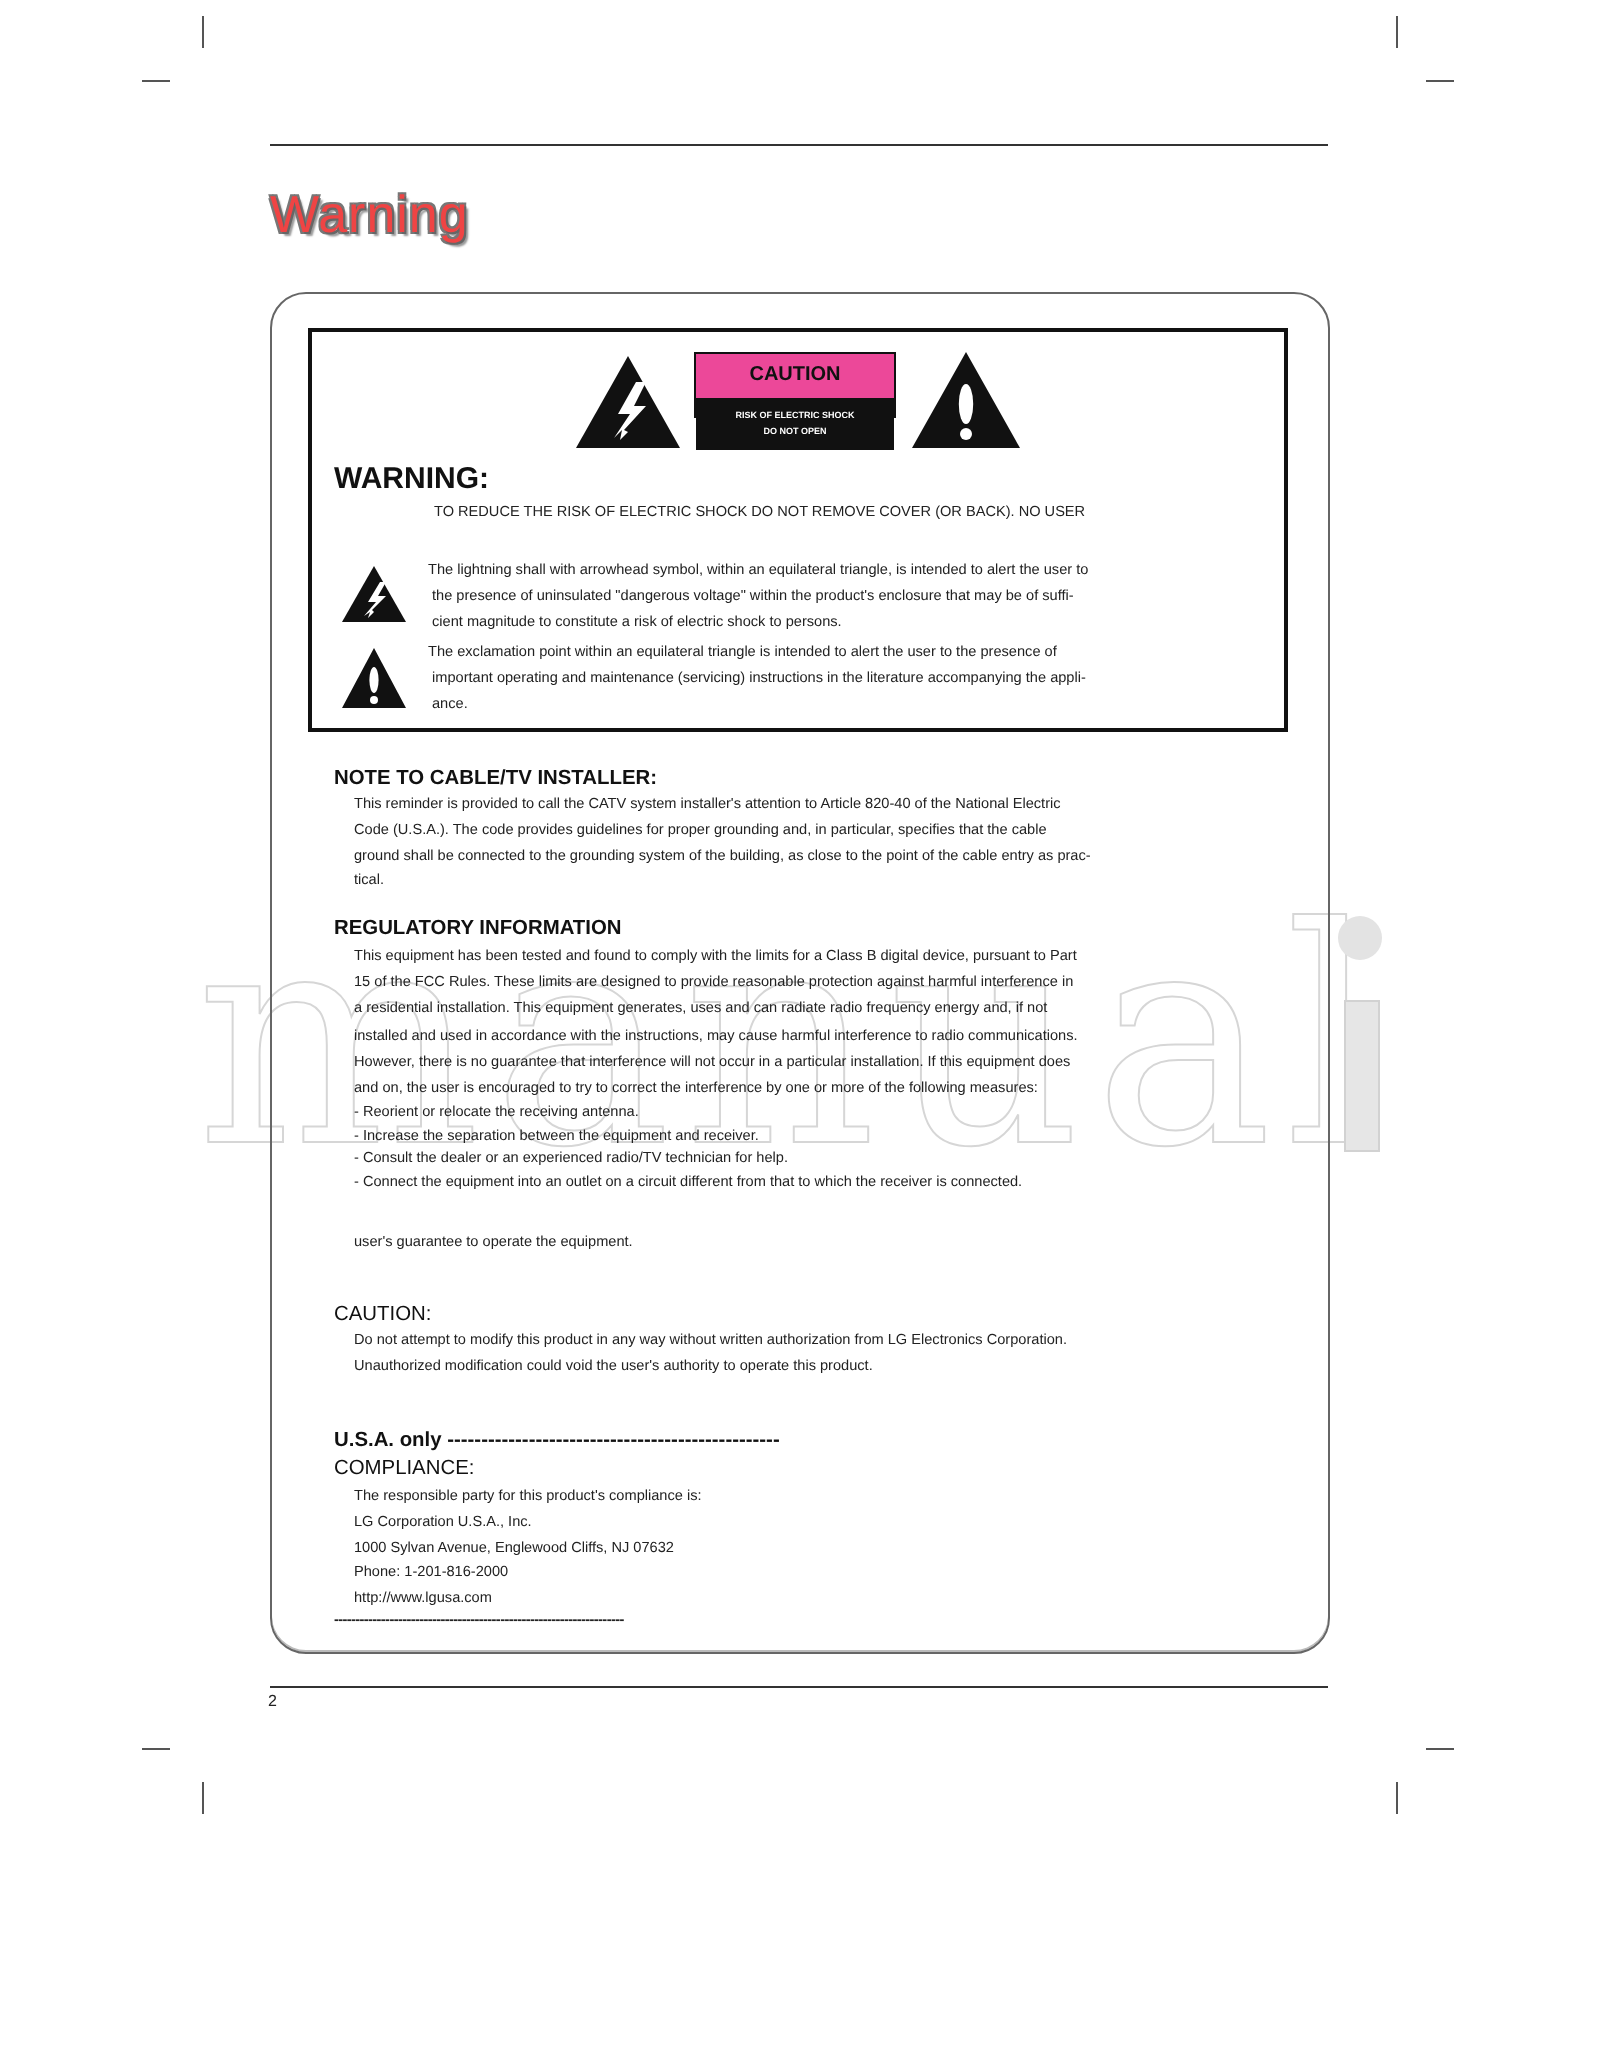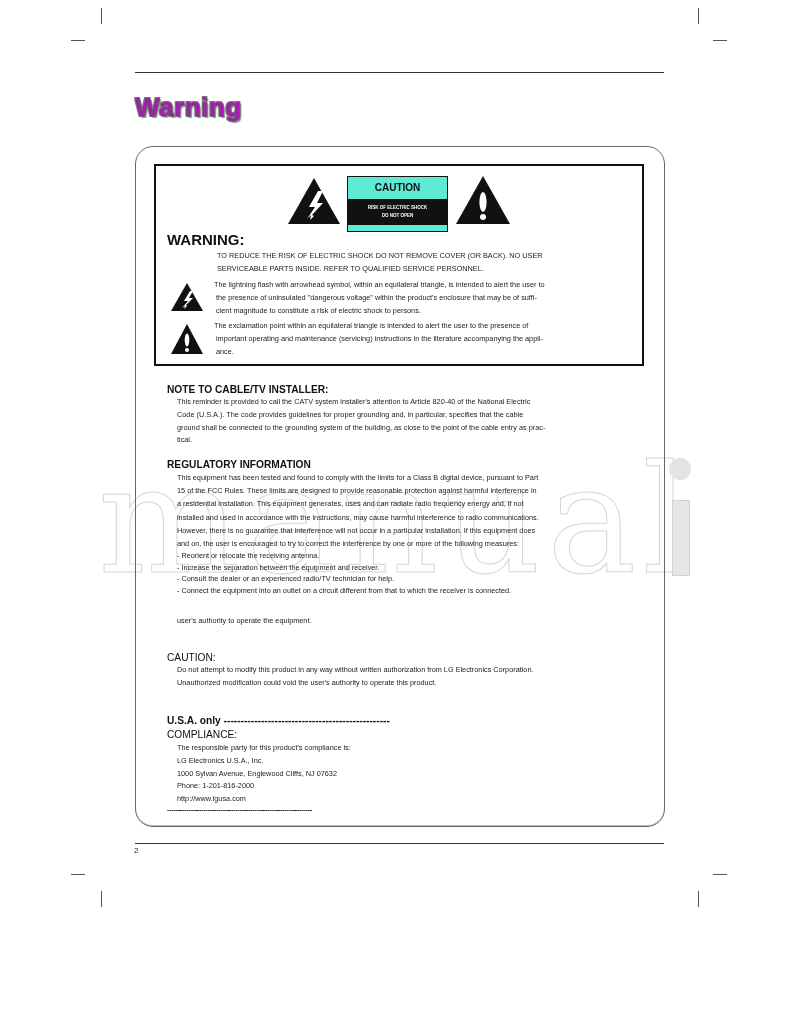--- a/index.html
+++ b/index.html
@@ -7,39 +7,39 @@
   body { position: relative; font-family: "Liberation Sans", sans-serif; color: #111; }
 
   .crop { position: absolute; background: #555; }
   .crop.v { width: 1px; height: 16px; }
   .crop.h { width: 14px; height: 1px; }
 
   .rule { position: absolute; left: 135px; width: 529px; height: 1px; background: #333; }
 
   .page-title {
     position: absolute; left: 135px; top: 92px;
-    font-size: 26px; font-weight: bold; color: #a21caf; letter-spacing: 0.5px;
+    font-size: 26px; font-weight: normal; color: #ef4444; letter-spacing: 0.5px;
     text-shadow: 1px 1px 0 #666, -1px -1px 0 #777, 1px -1px 0 #777, -1px 1px 0 #777, 2px 2px 1px #999;
   }
 
   .panel {
     position: absolute; left: 135px; top: 146px; width: 530px; height: 681px;
     border: 1px solid #666; border-radius: 18px;
     box-shadow: 0 -1px 0 #bbb inset;
   }
 
   .warn-box {
     position: absolute; left: 154px; top: 164px; width: 490px; height: 202px;
     border: 2px solid #111;
   }
 
   .tri { position: absolute; }
   .caution-label {
-    position: absolute; left: 347px; top: 176px; width: 101px; height: 56px;
-    border: 1.5px solid #111; background: #5eead4;
+    position: absolute; left: 347px; top: 176px; width: 101px; height: 33px;
+    border: 1.5px solid #111; background: #ec4899;
   }
   .caution-label .top {
     height: 22px; font-size: 10px; font-weight: bold; text-align: center; line-height: 22px;
   }
   .caution-label .bot {
     height: 26px; background: #111; color: #fff; font-size: 4.5px; font-weight: bold;
     text-align: center; padding-top: 5px; line-height: 8px;
   }
 
   .h-warning { position: absolute; left: 167px; top: 231px; font-size: 15px; font-weight: bold; }
@@ -97,29 +97,28 @@
 
 <svg class="tri" style="left:455px;top:175px" width="56" height="50" viewBox="0 0 56 50">
   <polygon points="28,1 55,49 1,49" fill="#111"></polygon>
   <ellipse cx="28" cy="27" rx="3.6" ry="10" fill="#fff"></ellipse>
   <circle cx="28" cy="42" r="3" fill="#fff"></circle>
 </svg>
 
 <div class="h-warning">WARNING:</div>
 <div class="t caps" style="left:217px;top:250px">
   <div>TO REDUCE THE RISK OF ELECTRIC SHOCK DO NOT REMOVE COVER (OR BACK). NO USER</div>
-  <div>SERVICEABLE PARTS INSIDE. REFER TO QUALIFIED SERVICE PERSONNEL.</div>
 </div>
 
 <svg class="tri" style="left:170px;top:282px" width="34" height="30" viewBox="0 0 34 30">
   <polygon points="17,1 33,29 1,29" fill="#111"></polygon>
   <polygon points="20,9 14,19 18,19 12,26 15,24 14,27 17,24 16,23 23,16 19,16 23,9" fill="#fff"></polygon>
 </svg>
 <div class="t" style="left:214px;top:279px">
-  <div>The lightning flash with arrowhead symbol, within an equilateral triangle, is intended to alert the user to</div>
+  <div>The lightning shall with arrowhead symbol, within an equilateral triangle, is intended to alert the user to</div>
   <div style="padding-left:2px">the presence of uninsulated "dangerous voltage" within the product's enclosure that may be of suffi-</div>
   <div style="padding-left:2px">cient magnitude to constitute a risk of electric shock to persons.</div>
 </div>
 
 <svg class="tri" style="left:170px;top:323px" width="34" height="32" viewBox="0 0 34 32">
   <polygon points="17,1 33,31 1,31" fill="#111"></polygon>
   <ellipse cx="17" cy="17" rx="2.3" ry="6.5" fill="#fff"></ellipse>
   <circle cx="17" cy="27" r="2" fill="#fff"></circle>
 </svg>
 <div class="t" style="left:214px;top:320px">
@@ -143,34 +142,34 @@
   <div>a residential installation. This equipment generates, uses and can radiate radio frequency energy and, if not</div>
   <div>installed and used in accordance with the instructions, may cause harmful interference to radio communications.</div>
   <div>However, there is no guarantee that interference will not occur in a particular installation. If this equipment does</div>
   <div>and on, the user is encouraged to try to correct the interference by one or more of the following measures:</div>
   <div style="line-height:11.5px">- Reorient or relocate the receiving antenna.</div>
   <div style="line-height:11.5px">- Increase the separation between the equipment and receiver.</div>
   <div style="line-height:11.5px">- Consult the dealer or an experienced radio/TV technician for help.</div>
   <div style="line-height:11.5px">- Connect the equipment into an outlet on a circuit different from that to which the receiver is connected.</div>
 </div>
 <div class="t" style="left:177px;top:615px">
-  <div>user's authority to operate the equipment.</div>
+  <div>user's guarantee to operate the equipment.</div>
 </div>
 
 <div class="h3" style="left:167px;top:652px">CAUTION:</div>
 <div class="t" style="left:177px;top:664px">
   <div>Do not attempt to modify this product in any way without written authorization from LG Electronics Corporation.</div>
   <div>Unauthorized modification could void the user's authority to operate this product.</div>
 </div>
 
 <div class="h2" style="left:167px;top:715px">U.S.A. only -------------------------------------------------</div>
 <div class="h3" style="left:167px;top:729px">COMPLIANCE:</div>
 <div class="t" style="left:177px;top:742px">
   <div>The responsible party for this product's compliance is:</div>
-  <div>LG Electronics U.S.A., Inc.</div>
+  <div>LG Corporation U.S.A., Inc.</div>
   <div>1000 Sylvan Avenue, Englewood Cliffs, NJ 07632</div>
   <div>Phone: 1-201-816-2000</div>
   <div>http://www.lgusa.com</div>
 </div>
 <div class="t" style="left:167px;top:804px;font-weight:bold;letter-spacing:-0.3px">--------------------------------------------------------------------</div>
 
 <div class="rule" style="top:843px"></div>
 <div class="page-num">2</div>
 
 </body></html>

